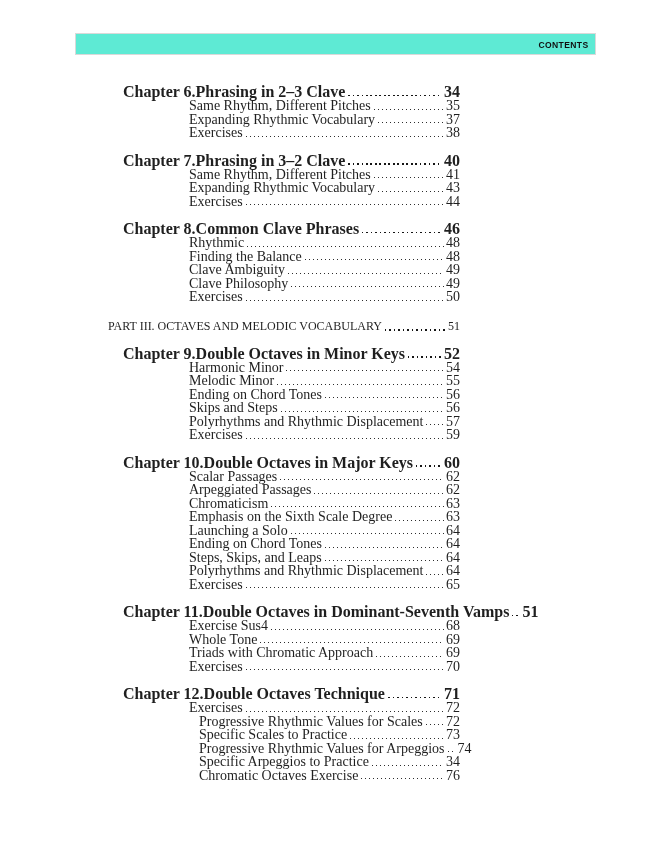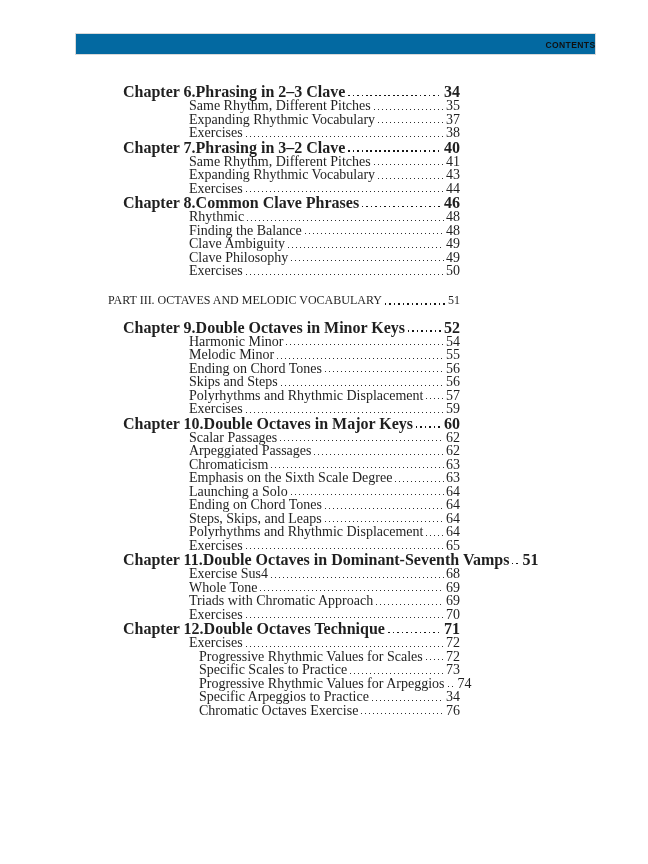--- a/index.html
+++ b/index.html
@@ -11,21 +11,22 @@
     position: relative;
     overflow: hidden;
   }
   .header-box {
     position: absolute;
     left: 75px; top: 33px;
     width: 521px; height: 22px;
     border: 1px solid #d9d9d9;
     box-sizing: border-box;
     display: flex; align-items: center; justify-content: flex-end;
-    background: #0369a1;
+    padding-right: 7px;
+    background: #5eead4;
   }
   .header-label {
     font-family: "Liberation Sans", sans-serif;
     font-weight: bold;
     font-size: 9.5px;
     letter-spacing: 0.4px;
     color: #101010;
     transform: scaleX(0.9);
     transform-origin: right center;
   }
@@ -35,21 +36,21 @@
     width: 337px;
   }
   .row { display: flex; align-items: flex-end; white-space: nowrap; }
   .leader {
     flex: 1 1 auto;
     min-width: 8px;
     height: 1px;
     margin: 0 2px 3px 3px;
     background-image: repeating-linear-gradient(to right, #2e2e2e 0 1px, transparent 1px 4px);
   }
-  .group { }
+  .group { margin-top: 13px; }
   .group:first-child { margin-top: 0; }
   .group.after-part { margin-top: 12px; }
   .chapter-row {
     font-weight: bold;
     font-size: 16px;
     line-height: 15px;
   }
   .chapter-row .leader {
     height: 1.5px;
     margin-bottom: 3px;

